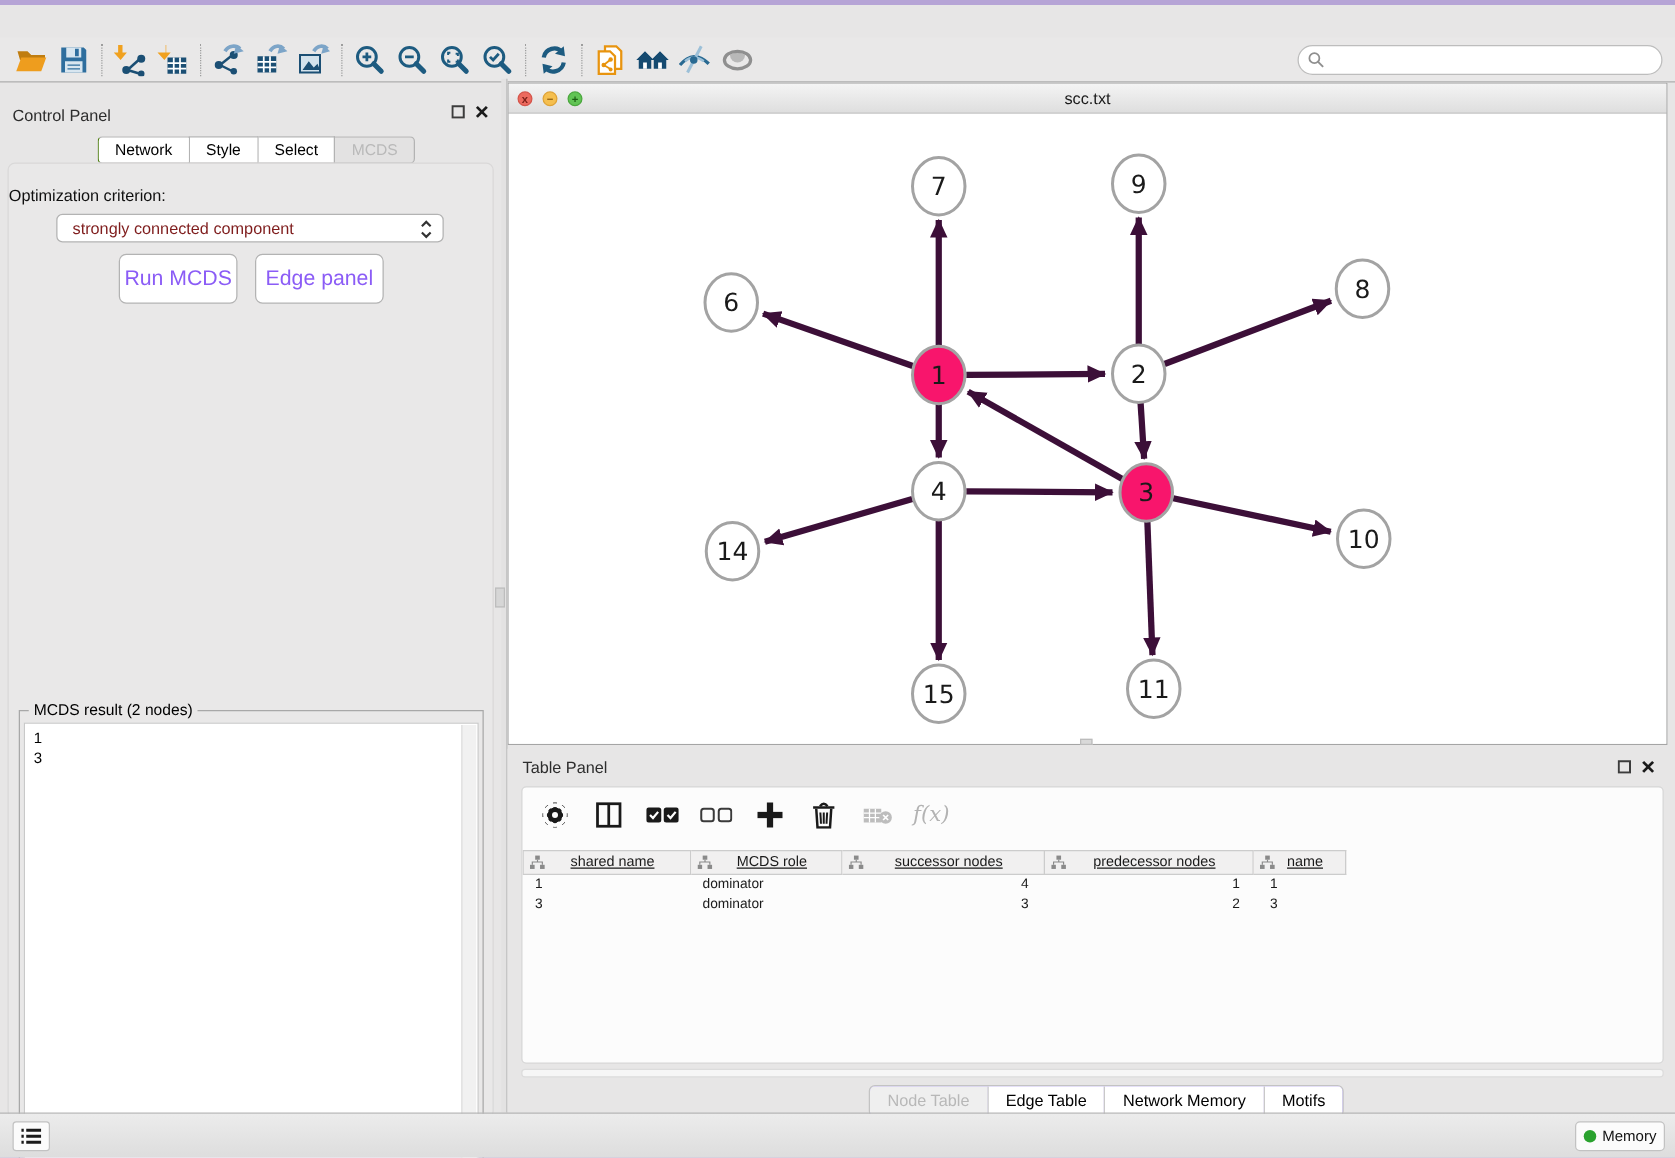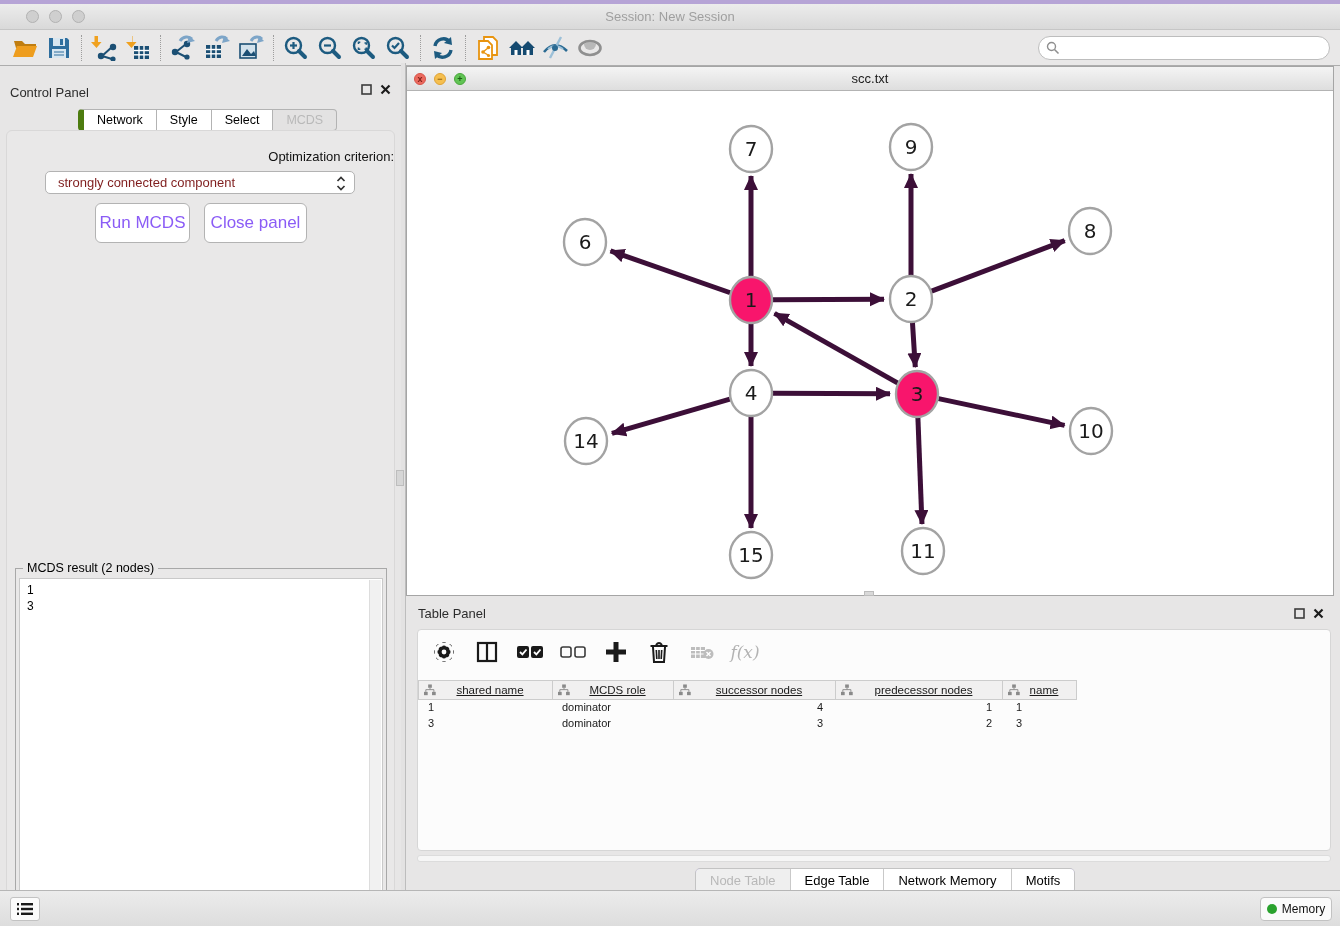--- a/index.html
+++ b/index.html
@@ -37,25 +37,25 @@
     gap:5px; font-size:12px; color:#111; }
   .mem-dot { width:10px; height:10px; border-radius:50%; background:#2aa22e; }
 
   
   .control-panel { position:absolute; left:0; top:71px; width:401px; height:827px; background:#e7e6e6; }
   .cp-header { position:absolute; left:10px; top:10px; font-size:13px; color:#2d2d2d; }
   .panel-icons { position:absolute; right:10px; top:9px; display:flex; gap:8px; align-items:center; }
   .cp-tabs { position:absolute; left:78px; top:34px; display:flex; }
   .cp-tab { height:22px; padding:0 13px; background:#fff; border:1px solid #b3b3b3; border-left:none;
     font-size:12.5px; color:#000; display:flex; align-items:center; }
-  .cp-tab:first-child { border-left:6px solid #4d7c0f; border-radius:4px 0 0 4px; }
+  .cp-tab:first-child { border-left:1px solid #4d7c0f; border-radius:4px 0 0 4px; }
   .cp-tab.active { background:#e3e2e2; color:#b9b9b9; border-radius:0 4px 4px 0; }
   .cp-content { position:absolute; left:6px; top:55px; width:389px; height:765px; background:#e9e8e8;
     border:1px solid #d9d8d8; border-radius:6px; }
-  .opt-label { position:absolute; left:0; width:100%; top:18px; text-align:right; font-size:13px; color:#101010; }
+  .opt-label { position:absolute; left:0; width:100%; top:18px; text-align:left; font-size:13px; color:#101010; }
   .opt-select { position:absolute; left:38px; top:40px; width:310px; height:23px; background:#fff;
     border:1px solid #b3b3b3; border-radius:5px; display:flex; align-items:center;
     padding:0 22px 0 12px; font-size:13px; color:#7f1d1d; }
   .opt-spinner { position:absolute; right:7px; top:3px; }
   .cp-btn { position:absolute; top:72px; height:40px; background:#fff; border:1px solid #b3b3b3;
     border-radius:6px; font-size:17px; color:#8b5cf6; display:flex; align-items:center; justify-content:center; }
   .btn-run { left:88px; width:95px; }
   .btn-close { left:197px; width:103px; }
   .result-group { position:absolute; left:8px; top:437px; width:372px; height:376px; border:1px solid #a8a8a8; }
   .result-title { position:absolute; left:7px; top:-8px; background:#e9e8e8; padding:0 4px; font-size:12.5px; color:#000; }
@@ -106,26 +106,20 @@
   .tp-hscroll { position:absolute; left:11px; top:256px; width:914px; height:7px; background:#f6f6f6; border:1px solid #dcdcdc; border-radius:3px; }
 
   svg { display:block; }
 </style>
 </head>
 <body>
 
 <div id="root">
   <div class="app-window">
 
-    <div class="titlebar">
-      <div class="traffic t1"></div>
-      <div class="traffic t2"></div>
-      <div class="traffic t3"></div>
-      <div class="titlebar-title">Session: New Session</div>
-    </div>
 
     <div class="toolbar">
       <div class="tb-btn">
         <svg width="26" height="26" viewBox="0 0 26 26">
           <path d="M2 6 h8 l3 3 h11 v4 H4 z" fill="#c07d10"></path>
           <path d="M5 11 h20 l-4 11 H1 z" fill="#ee9d1e"></path>
         </svg>
       </div>
       <div class="tb-btn">
         <svg width="26" height="26" viewBox="0 0 26 26">
@@ -302,21 +296,21 @@
       <div class="cp-content">
         <div class="opt-label">Optimization criterion:</div>
         <div class="opt-select">
           <span>strongly connected component</span>
           <svg class="opt-spinner" width="12" height="17" viewBox="0 0 12 17">
             <path d="M2.5 6 L6 2.5 L9.5 6" fill="none" stroke="#333" stroke-width="1.7"></path>
             <path d="M2.5 11 L6 14.5 L9.5 11" fill="none" stroke="#333" stroke-width="1.7"></path>
           </svg>
         </div>
         <div class="cp-btn btn-run">Run MCDS</div>
-        <div class="cp-btn btn-close">Close panel</div>
+        <div class="cp-btn btn-close">Edge panel</div>
         <div class="result-group">
           <div class="result-title">MCDS result (2 nodes)</div>
           <div class="result-box">
             <div class="result-lines" id="result-lines">1
 3</div>
             <div class="result-scroll"></div>
           </div>
         </div>
       </div>
     </div>

